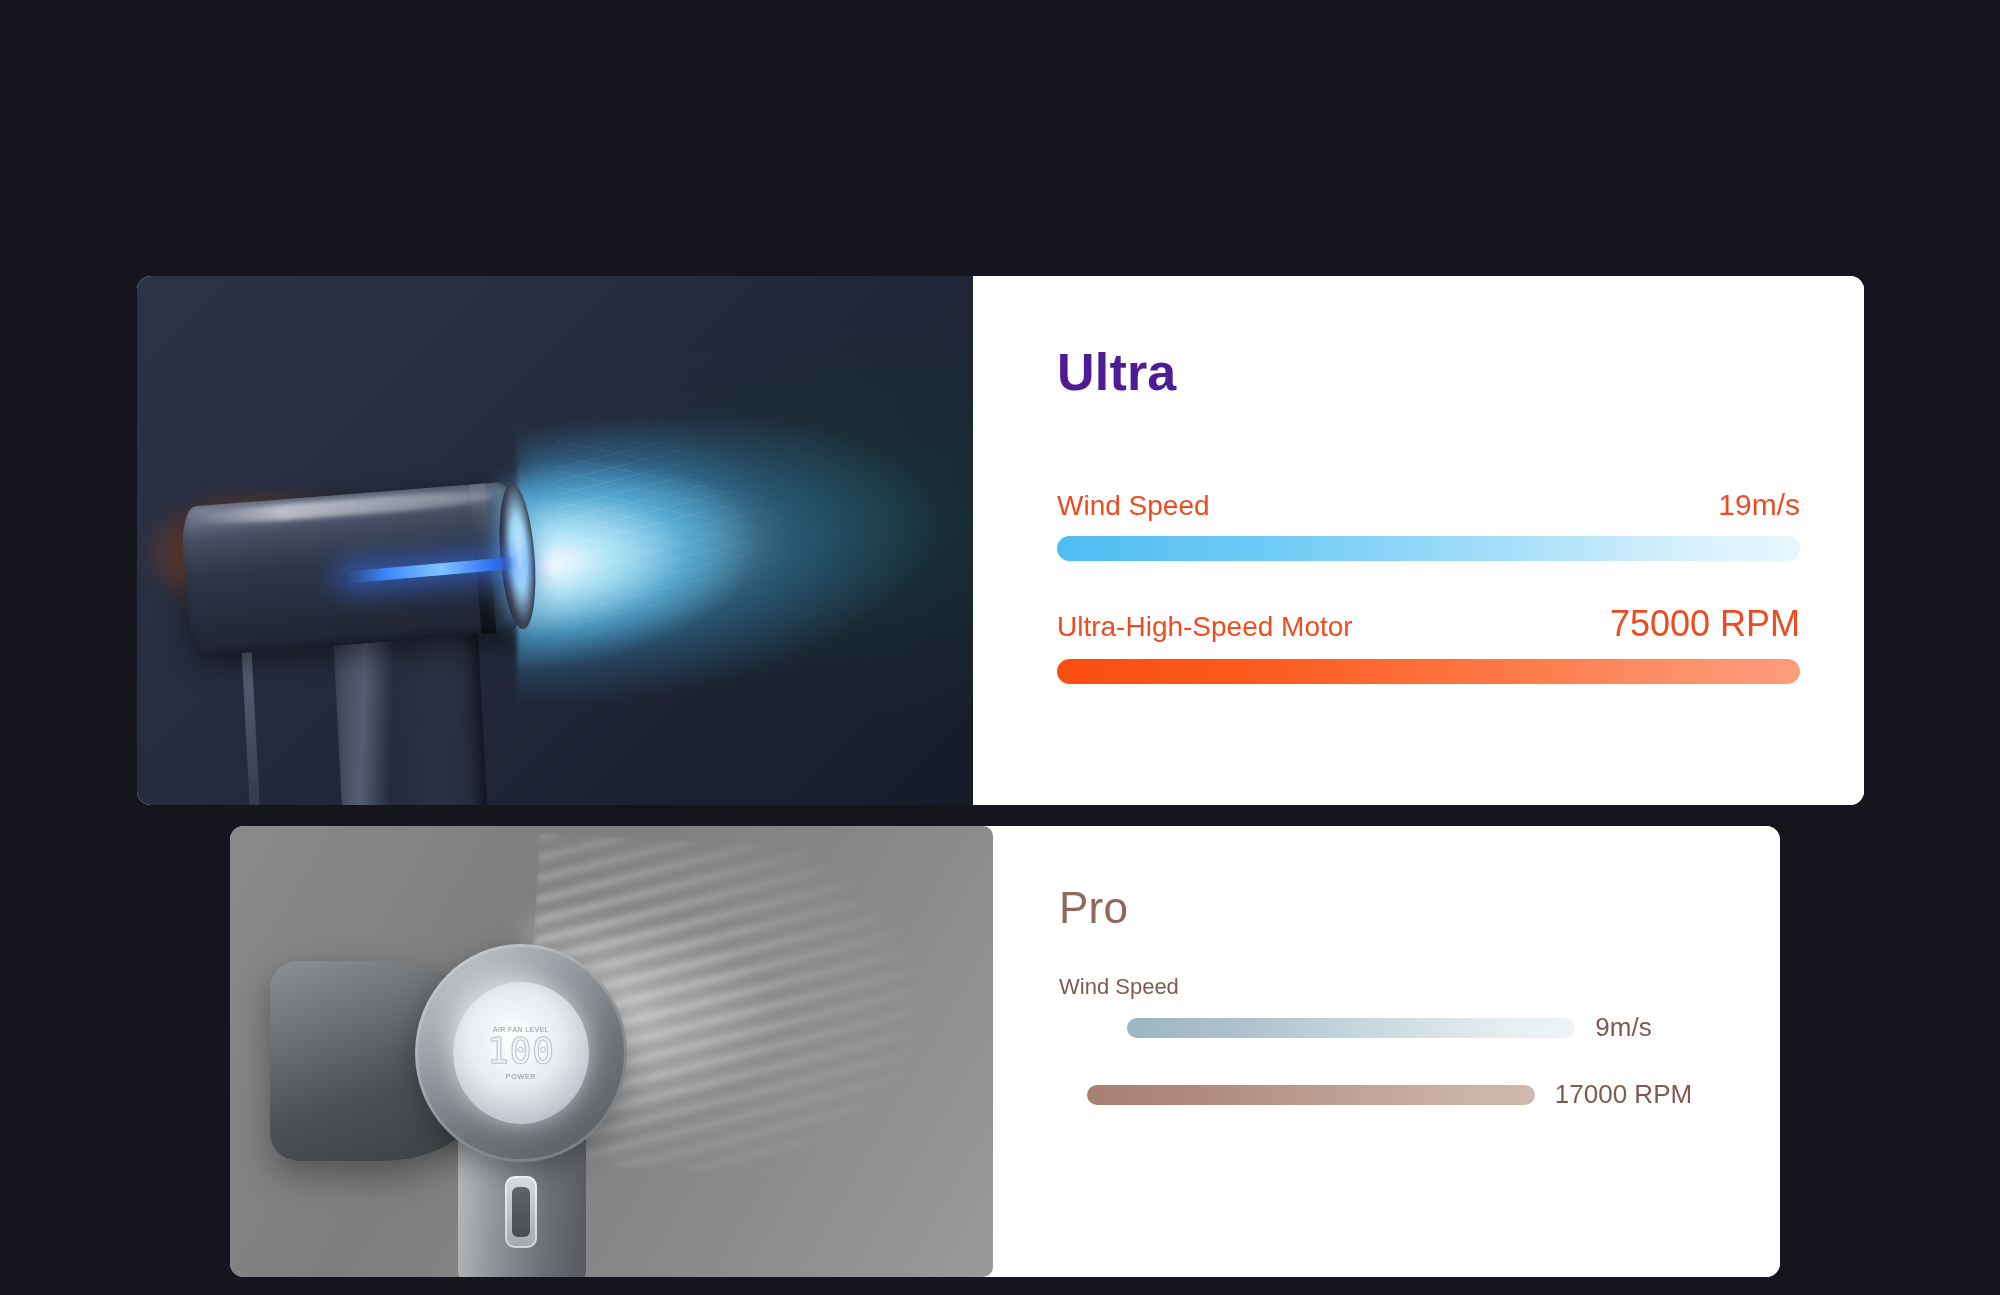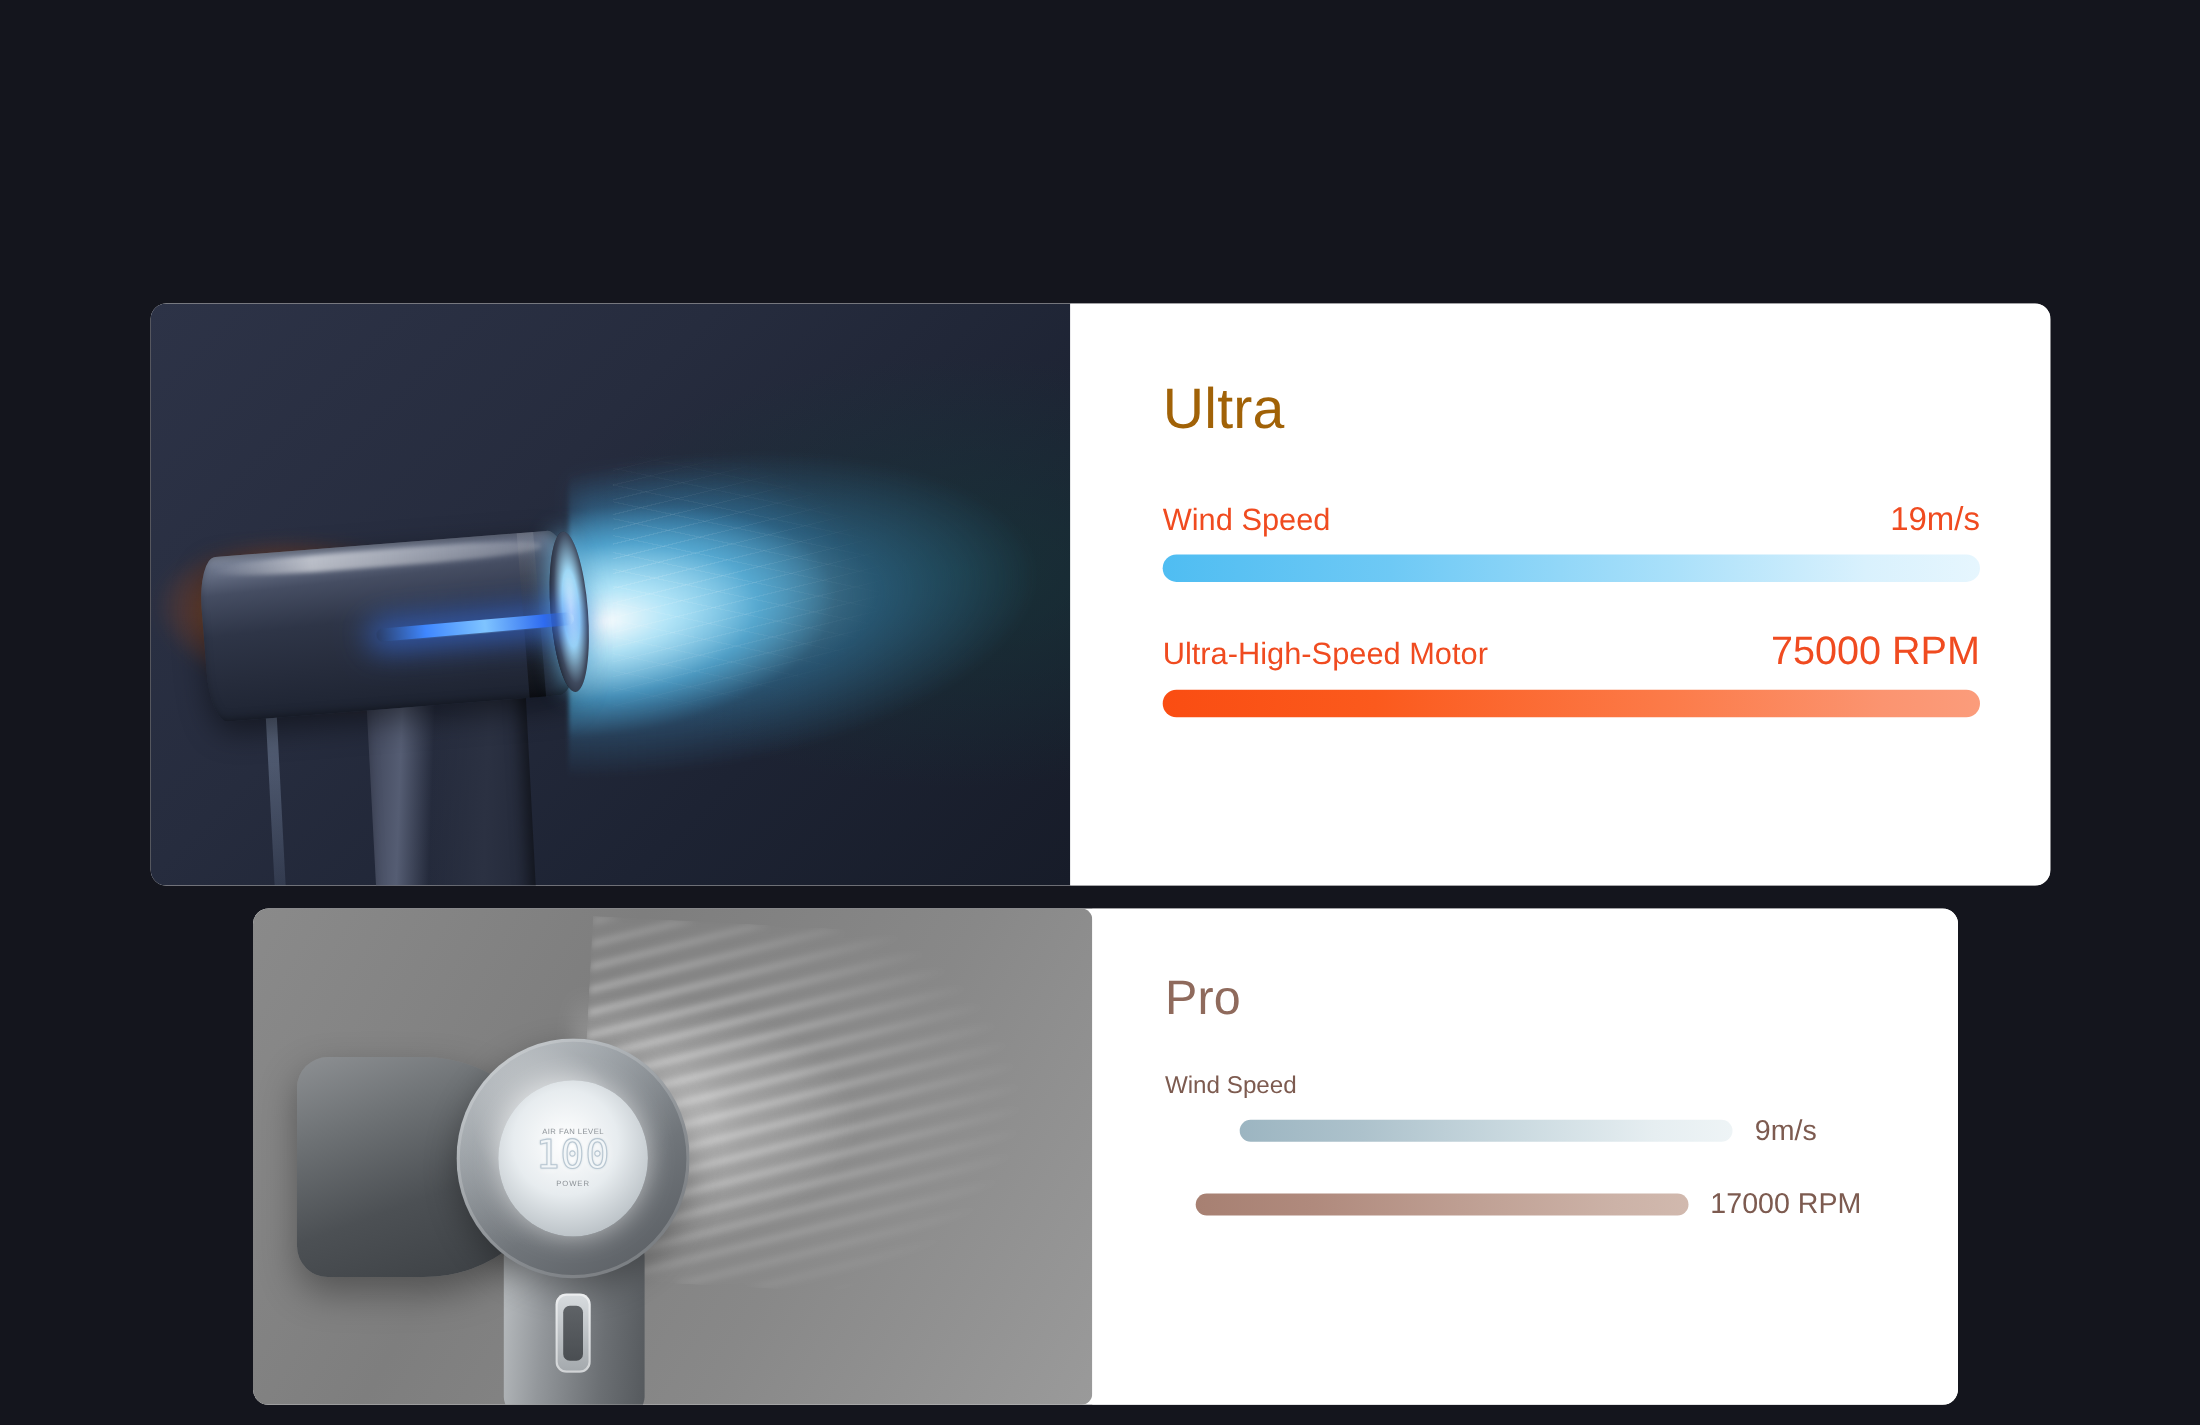--- a/index.html
+++ b/index.html
@@ -224,22 +224,22 @@
     padding: 70px 64px 0 84px;
     position: relative;
   }
   .specs-pro {
     flex: 1; background: #ffffff;
     padding: 60px 60px 0 66px;
     position: relative;
   }
 
   .title-ultra {
-    font-size: 52px; font-weight: 400; color: #a16207;
-    letter-spacing: .2px; line-height: 1; margin-bottom: 58px;
+    font-size: 52px; font-weight: 700; color: #4c1d95;
+    letter-spacing: .2px; line-height: 1; margin-bottom: 90px;
   }
   .title-pro {
     font-size: 44px; font-weight: 400; color: #8f6a5c;
     letter-spacing: .2px; line-height: 1; margin-bottom: 44px;
   }
 
   
   .u-row { margin-bottom: 42px; }
   .u-row:last-child { margin-bottom: 13px; }
   .u-head {

